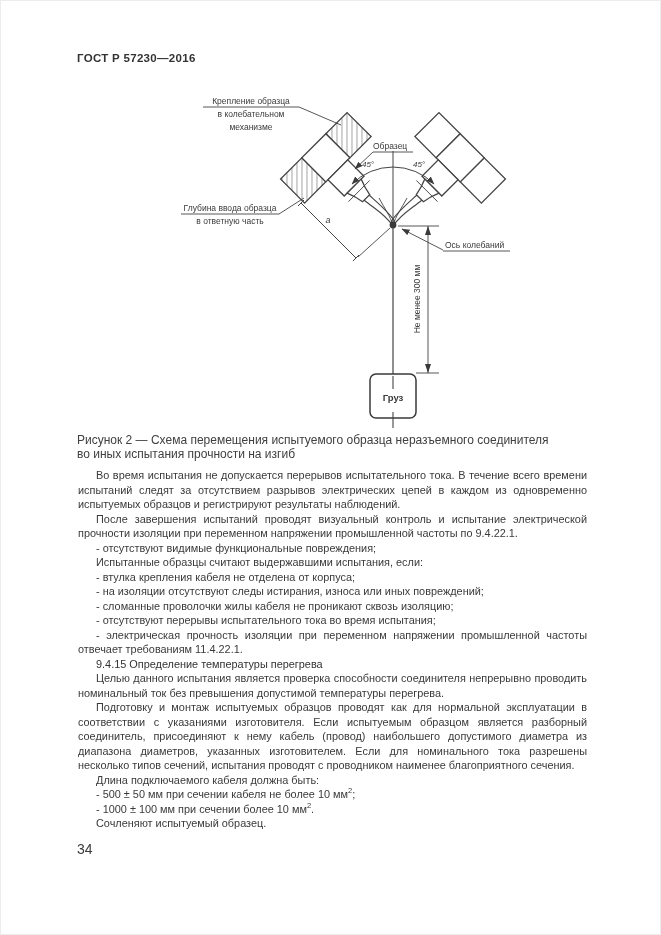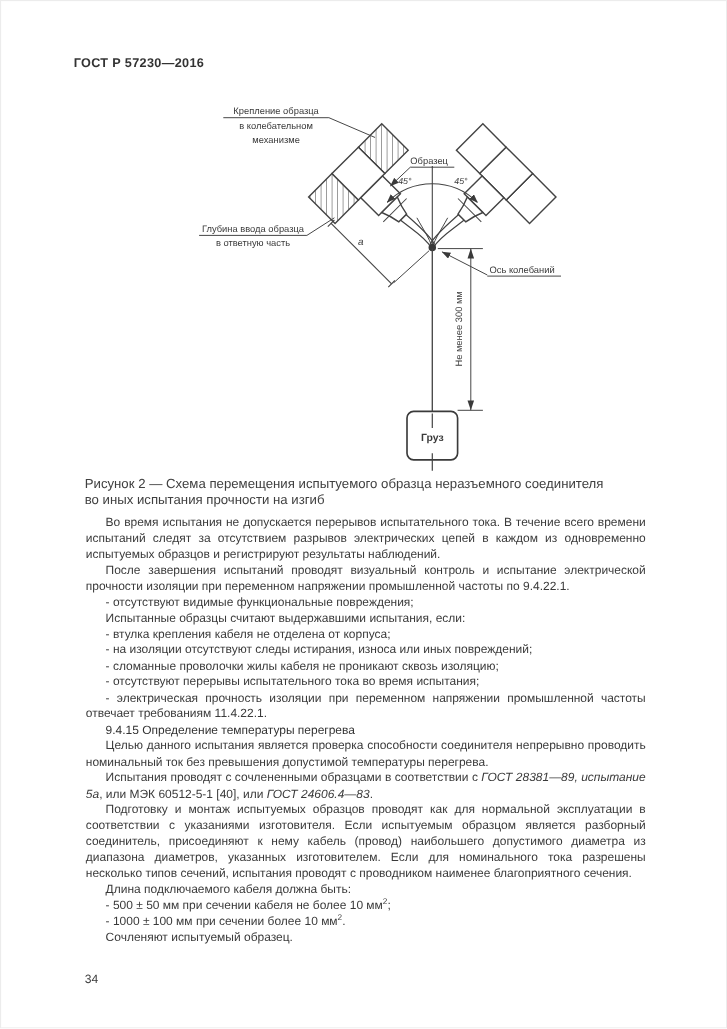--- a/index.html
+++ b/index.html
@@ -7,41 +7,41 @@
     position:relative;
     width:661px;height:935px;
     background:#ffffff;
     font-family:"Liberation Sans",sans-serif;
     color:#3a3a3a;
     overflow:hidden;
     box-sizing:border-box;
     border:1px solid #ececec;
   }
   .doc-header{
-    position:absolute;left:66px;top:51px;
+    position:absolute;left:76px;top:51px;
     font-size:11.5px;font-weight:bold;color:#333;
     letter-spacing:.3px;
   }
   svg.figure{position:absolute;left:148px;top:84px;}
   svg.figure text{fill:#3a3a3a;font-family:"Liberation Sans",sans-serif;}
   .fig-caption{
     position:absolute;left:76px;top:433px;width:512px;
     text-align:left;font-size:12px;line-height:13.5px;color:#404040;
   }
   .content{
     position:absolute;left:77px;top:467px;width:509px;
     font-size:10.9px;line-height:14.5px;text-align:justify;color:#3a3a3a;
   }
   .content p{margin:0;text-indent:18px;}
   .content p.heading{font-weight:normal;color:#323232;}
   .it{font-style:italic;}
   sup{font-size:7.5px;line-height:0;vertical-align:super;}
   .pagenum{
-    position:absolute;left:76px;top:884px;
-    font-size:11px;color:#3a3a3a;
+    position:absolute;left:76px;top:840px;
+    font-size:14px;color:#3a3a3a;
   }
 </style>
 </head>
 <body>
 
 <div class="page">
 
   <div class="doc-header">ГОСТ Р 57230—2016</div>
 
   <svg class="figure" width="385" height="352" viewBox="0 0 385 352">
@@ -146,23 +146,20 @@
     <p>После завершения испытаний проводят визуальный контроль и испытание электрической прочности изоляции при переменном напряжении промышленной частоты по 9.4.22.1.</p>
     <p>- отсутствуют видимые функциональные повреждения;</p>
     <p>Испытанные образцы считают выдержавшими испытания, если:</p>
     <p>- втулка крепления кабеля не отделена от корпуса;</p>
     <p>- на изоляции отсутствуют следы истирания, износа или иных повреждений;</p>
     <p>- сломанные проволочки жилы кабеля не проникают сквозь изоляцию;</p>
     <p>- отсутствуют перерывы испытательного тока во время испытания;</p>
     <p>- электрическая прочность изоляции при переменном напряжении промышленной частоты отвечает требованиям 11.4.22.1.</p>
     <p class="heading">9.4.15 Определение температуры перегрева</p>
     <p>Целью данного испытания является проверка способности соединителя непрерывно проводить номинальный ток без превышения допустимой температуры перегрева.</p>
-    <p>
-      <span>Испытания проводят с сочлененными образцами в соответствии с </span><span class="it">ГОСТ 28381—89, испытание 5а</span><span>, или МЭК 60512-5-1 [40], или </span><span class="it">ГОСТ 24606.4—83</span><span>.</span>
-    </p>
     <p>Подготовку и монтаж испытуемых образцов проводят как для нормальной эксплуатации в соответствии с указаниями изготовителя. Если испытуемым образцом является разборный соединитель, присоединяют к нему кабель (провод) наибольшего допустимого диаметра из диапазона диаметров, указанных изготовителем. Если для номинального тока разрешены несколько типов сечений, испытания проводят с проводником наименее благоприятного сечения.</p>
     <p>Длина подключаемого кабеля должна быть:</p>
     <p>
       <span>- 500 ± 50 мм при сечении кабеля не более 10 мм</span><sup>2</sup><span>;</span>
     </p>
     <p>
       <span>- 1000 ± 100 мм при сечении более 10 мм</span><sup>2</sup><span>.</span>
     </p>
     <p>Сочленяют испытуемый образец.</p>
   </div>

